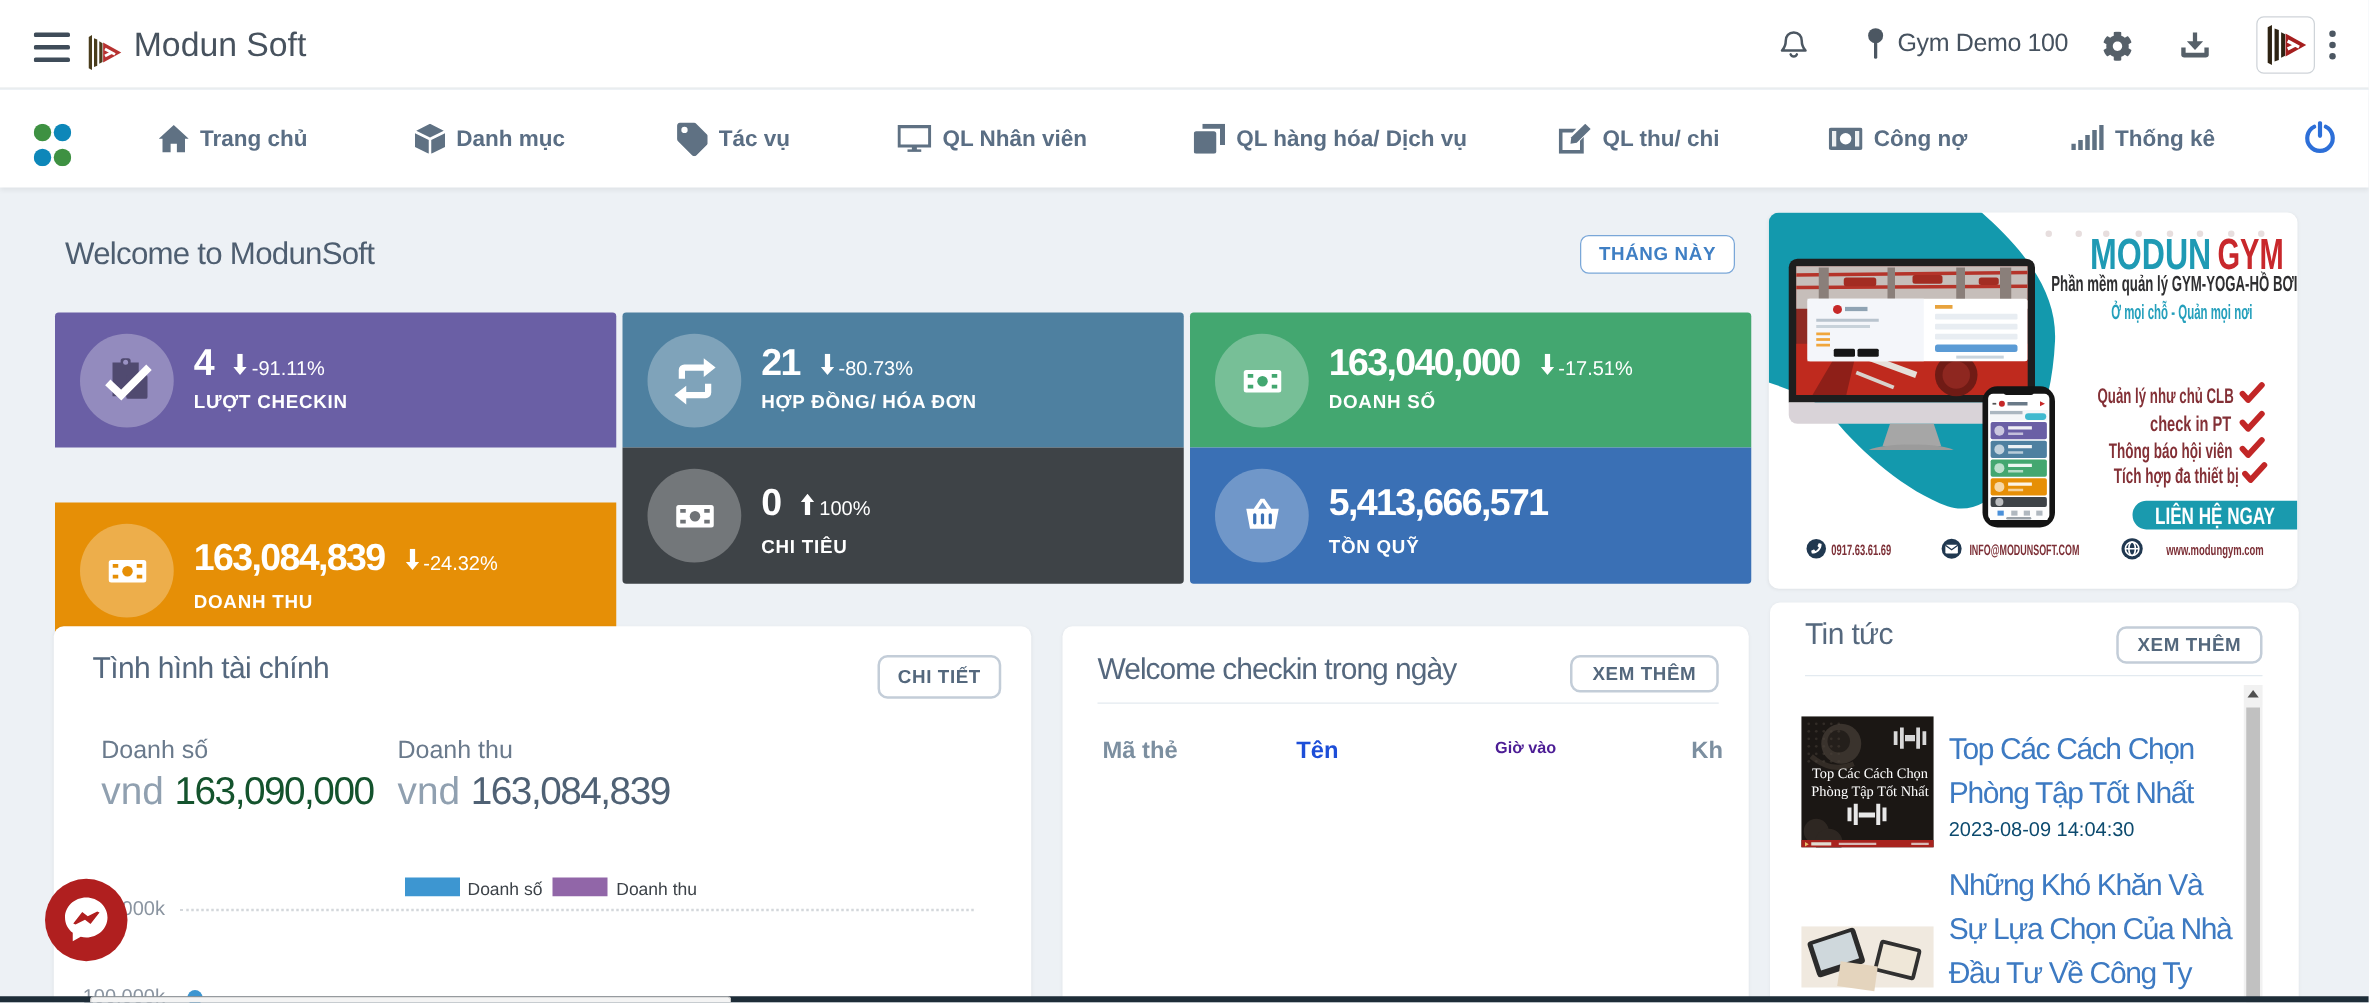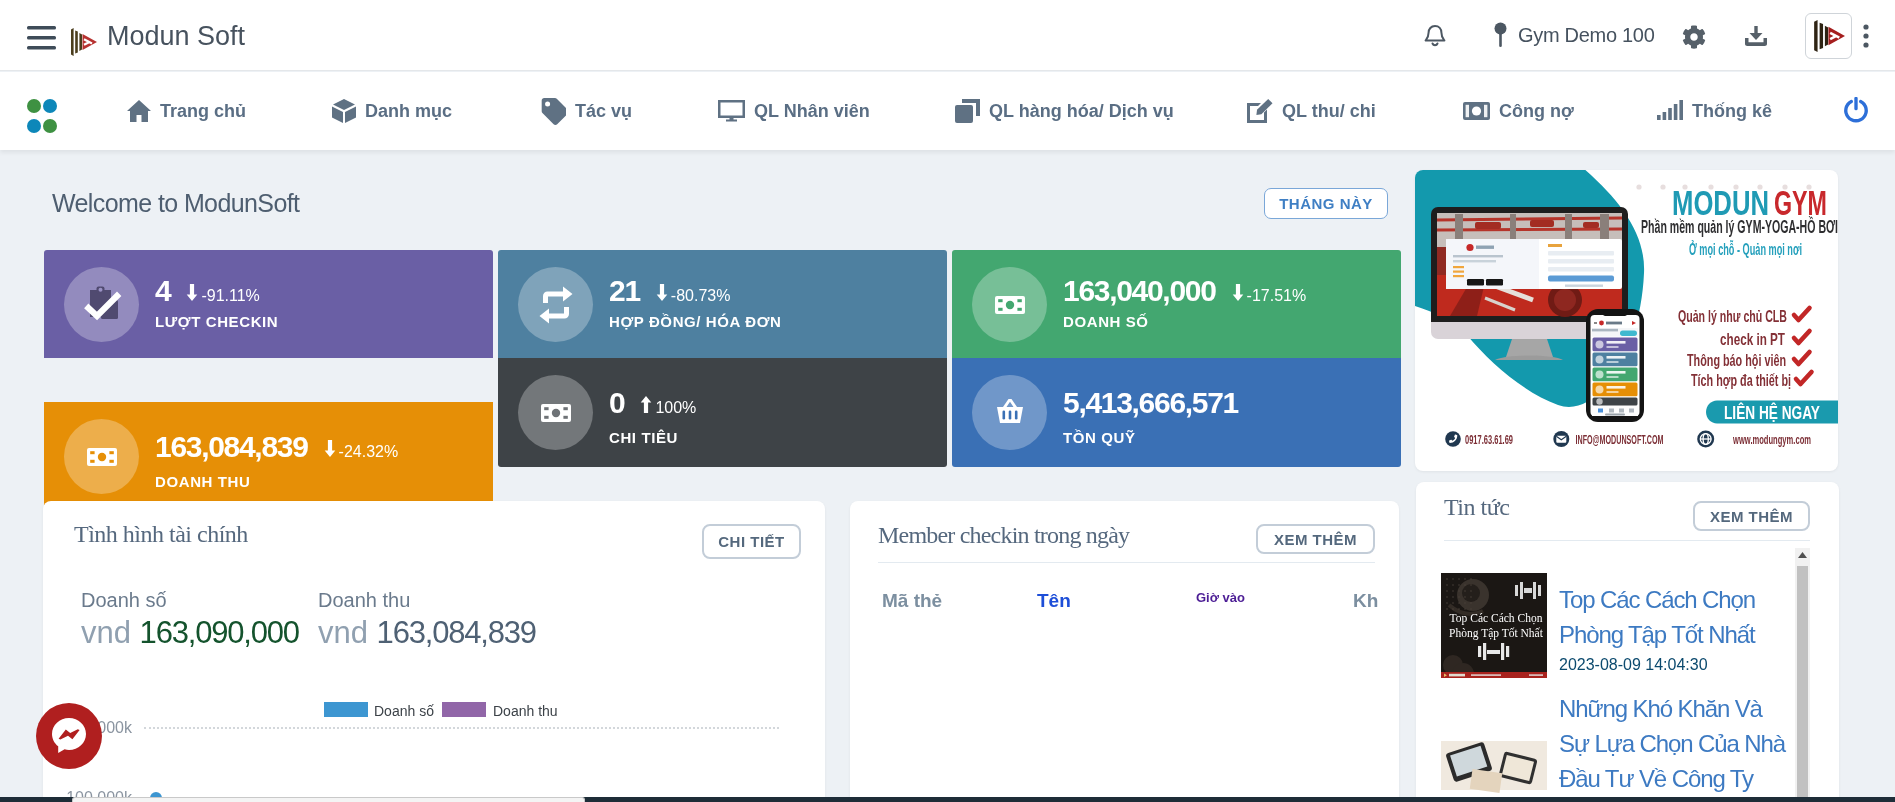--- a/index.html
+++ b/index.html
@@ -17,21 +17,21 @@
 
   
   .scard { position:absolute; width:449px; height:108px; color:#fff; }
   .scircle { position:absolute; left:20px; top:17px; width:75px; height:75px; border-radius:50%; background:rgba(255,255,255,0.28); display:flex; align-items:center; justify-content:center; }
   .snum { position:absolute; left:111px; top:24px; font-size:30px; font-weight:700; white-space:nowrap; letter-spacing:-1.3px; }
   .spct { font-size:16px; font-weight:400; letter-spacing:0; }
   .slbl { position:absolute; left:111px; top:63px; white-space:nowrap; font-size:15px; font-weight:700; letter-spacing:0.6px; }
 
   
   .card { position:absolute; background:#fff; border-radius:8px; box-shadow:0 1px 3px rgba(0,0,0,0.06); }
-  .cardtitle { position:absolute; font-size:24px; color:#55687e; letter-spacing:-0.5px; white-space:nowrap;font-family:Liberation Serif, serif; }
+  .cardtitle { position:absolute; font-size:24px; color:#55687e; letter-spacing:-0.5px; white-space:nowrap; }
   .obtn { position:absolute; background:#fff; border:2px solid #c3cdd8; border-radius:8px; color:#54687d; font-size:15px; font-weight:700; display:flex; align-items:center; justify-content:center; letter-spacing:0.5px; }
 
   
   .newstitle { color:#3d7ac2; font-size:24px; line-height:35px; letter-spacing:-1.1px; white-space:nowrap; }
 </style>
 </head>
 <body>
 
 <div id="header">
 
@@ -417,21 +417,21 @@
   <div class="abs" style="left:399px; top:201px; width:44px; height:15px; background:#9166a8;"></div>
   <div class="abs" style="left:450px; top:202px; font-size:14px; color:#3c4248;">Doanh thu</div>
 
   <div class="abs" style="left:0px; top:218px; width:89px; font-size:16px; color:#8a94a0; text-align:right;">150.000k</div>
   <div class="abs" style="left:101px; top:226px; width:635px; border-top:2px dotted #d3d7db;"></div>
   <div class="abs" style="left:0px; top:288px; width:89px; font-size:16px; color:#8a94a0; text-align:right;">100.000k</div>
   <div class="abs" style="left:107px; top:291px; width:12px; height:12px; border-radius:50%; background:#3d96d1;"></div>
 </div>
 
 <div class="card" style="left:850px; top:501px; width:549px; height:301px; border-radius:8px 8px 0 0;">
-  <div class="cardtitle" style="left:28px; top:21px; letter-spacing:-0.8px;">Member checkin trong ngày</div>
+  <div class="cardtitle" style="left:28px; top:21px; letter-spacing:-0.8px;">Welcome checkin trong ngày</div>
   <div class="obtn" style="left:406px; top:23px; width:119px; height:30px;">XEM THÊM</div>
   <div class="abs" style="left:28px; top:61px; width:497px; border-top:1px solid #e3eaf0;"></div>
   <div class="abs" style="left:32px; top:89px; font-size:19px; font-weight:700; color:#7c8fa0;">Mã thẻ</div>
   <div class="abs" style="left:187px; top:89px; font-size:19px; font-weight:700; color:#1d4ed8;">Tên</div>
   <div class="abs" style="left:346px; top:89px; font-size:13px; font-weight:700; color:#4c1d95;">Giờ vào</div>
   <div class="abs" style="left:503px; top:89px; font-size:19px; font-weight:700; color:#7c8fa0;">Kh</div>
 </div>
 
 <div class="card" style="left:1416px; top:482px; width:423px; height:320px; border-radius:8px 8px 0 0; overflow:hidden;">
   <div class="cardtitle" style="left:28px; top:12px;">Tin tức</div>

